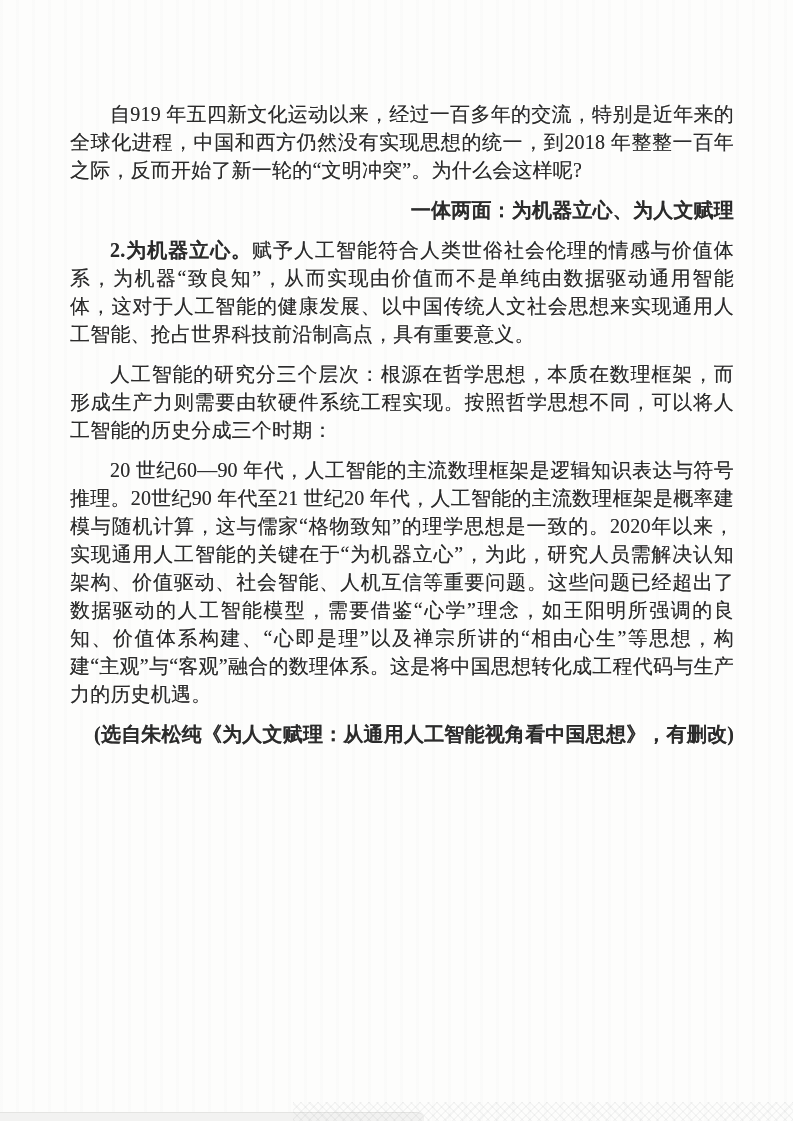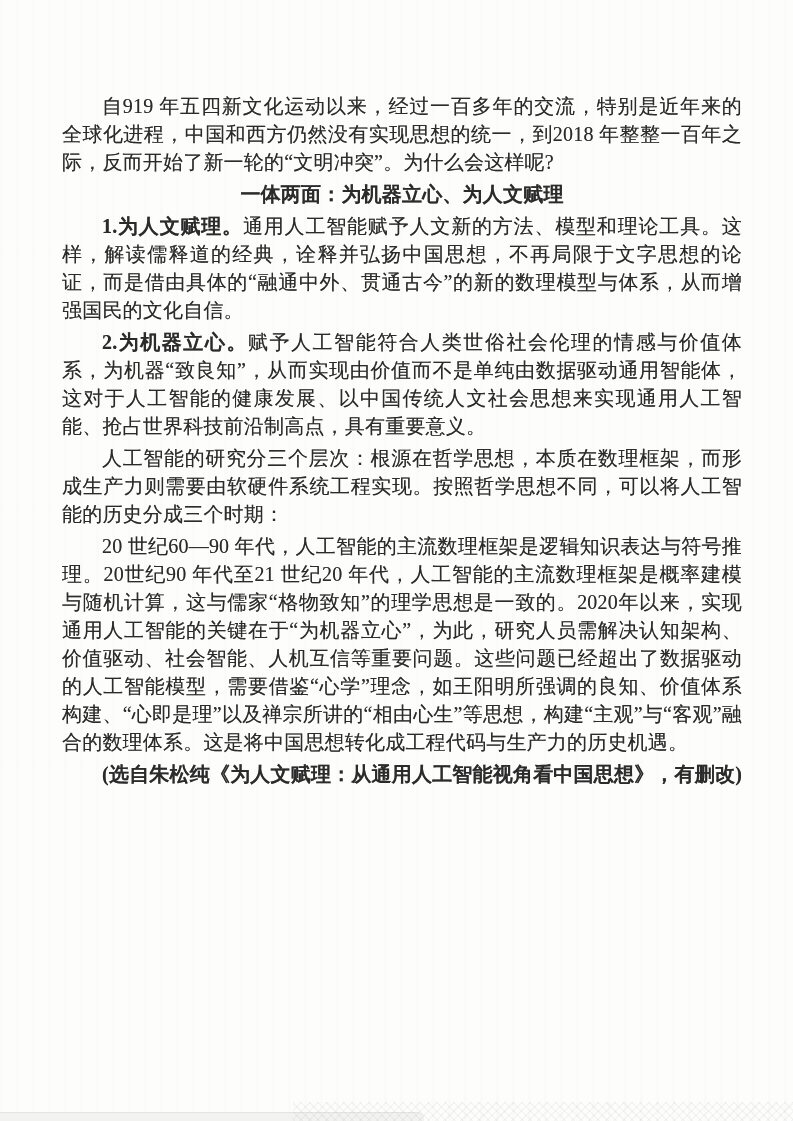--- a/index.html
+++ b/index.html
@@ -26,29 +26,29 @@
     top: 88px;
     left: 58px;
     width: 688px;
     font-size: 20px;
     line-height: 28px;
     text-align: justify;
     letter-spacing: 0.2px;
     text-shadow: 0 0 0.5px rgba(43,43,43,0.55);
   }
   p.blk {
-    margin: 4px;
+    margin: 12px;
     padding: 0;
   }
   p.body {
     text-indent: 2em;
   }
   p.heading {
     text-indent: 0;
-    text-align: center;
+    text-align: right;
     font-weight: bold;
   }
   p.attribution {
     text-indent: 0;
     text-align: right;
     font-weight: bold;
   }
   .seg-bold {
     font-weight: bold;
   }
@@ -73,21 +73,20 @@
       repeating-linear-gradient(45deg,  rgba(90,95,100,0.05) 0 1.5px, rgba(255,255,255,0) 1.5px 6px),
       repeating-linear-gradient(-45deg, rgba(90,95,100,0.05) 0 1.5px, rgba(255,255,255,0) 1.5px 6px);
   }
 </style>
 </head>
 <body>
 
 <main class="text-block" id="text-block">
     <p class="blk body"><span>自919 年五四新文化运动以来，经过一百多年的交流，特别是近年来的全球化进程，中国和西方仍然没有实现思想的统一，到2018 年整整一百年之际，反而开始了新一轮的“文明冲突”。为什么会这样呢?</span></p>
     <p class="blk heading"><span class="seg-bold">一体两面：为机器立心、为人文赋理</span></p>
-    <p class="blk body"><span class="seg-bold">1.为人文赋理。</span><span>通用人工智能赋予人文新的方法、模型和理论工具。这样，解读儒释道的经典，诠释并弘扬中国思想，不再局限于文字思想的论证，而是借由具体的“融通中外、贯通古今”的新的数理模型与体系，从而增强国民的文化自信。</span></p>
     <p class="blk body"><span class="seg-bold">2.为机器立心。</span><span>赋予人工智能符合人类世俗社会伦理的情感与价值体系，为机器“致良知”，从而实现由价值而不是单纯由数据驱动通用智能体，这对于人工智能的健康发展、以中国传统人文社会思想来实现通用人工智能、抢占世界科技前沿制高点，具有重要意义。</span></p>
     <p class="blk body"><span>人工智能的研究分三个层次：根源在哲学思想，本质在数理框架，而形成生产力则需要由软硬件系统工程实现。按照哲学思想不同，可以将人工智能的历史分成三个时期：</span></p>
     <p class="blk body"><span>20 世纪60—90 年代，人工智能的主流数理框架是逻辑知识表达与符号推理。20世纪90 年代至21 世纪20 年代，人工智能的主流数理框架是概率建模与随机计算，这与儒家“格物致知”的理学思想是一致的。2020年以来，实现通用人工智能的关键在于“为机器立心”，为此，研究人员需解决认知架构、价值驱动、社会智能、人机互信等重要问题。这些问题已经超出了数据驱动的人工智能模型，需要借鉴“心学”理念，如王阳明所强调的良知、价值体系构建、“心即是理”以及禅宗所讲的“相由心生”等思想，构建“主观”与“客观”融合的数理体系。这是将中国思想转化成工程代码与生产力的历史机遇。</span></p>
     <p class="blk attribution"><span class="seg-bold">(选自朱松纯《为人文赋理：从通用人工智能视角看中国思想》，有删改)</span></p>
   </main>
 
 <div class="bottom-shadow-left"></div>
 <div class="bottom-texture-right"></div>
 
 </body></html>

